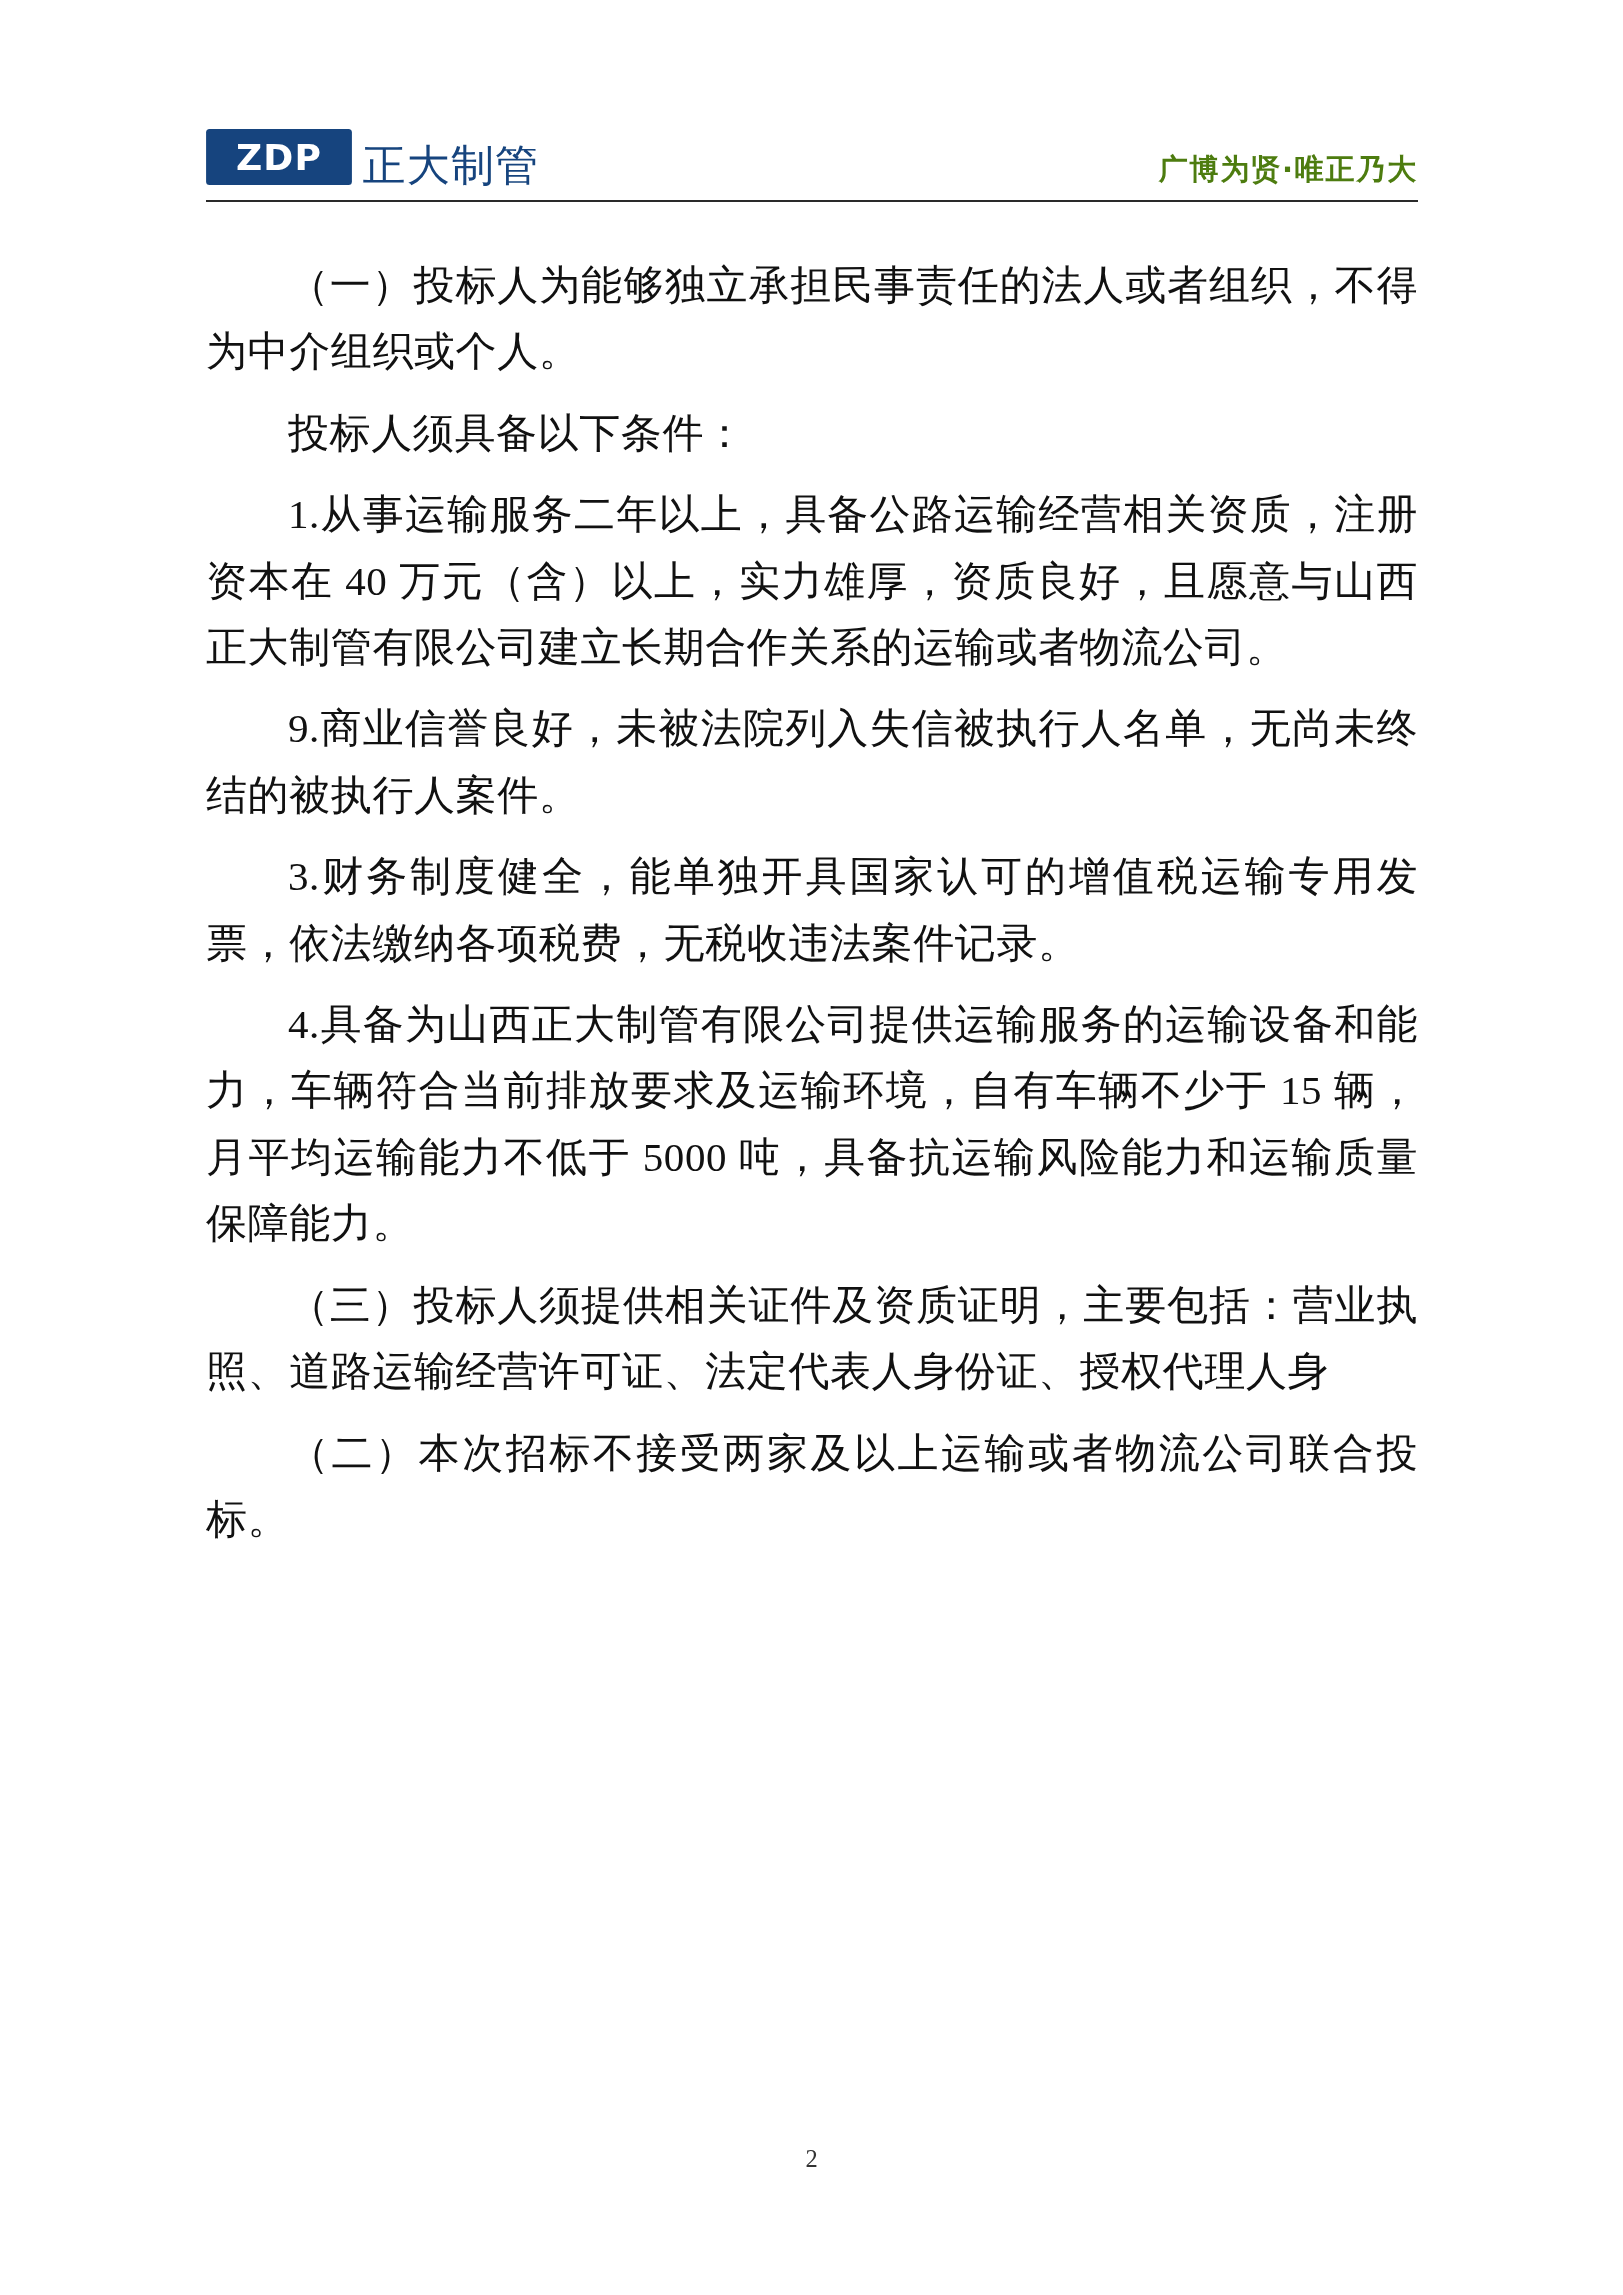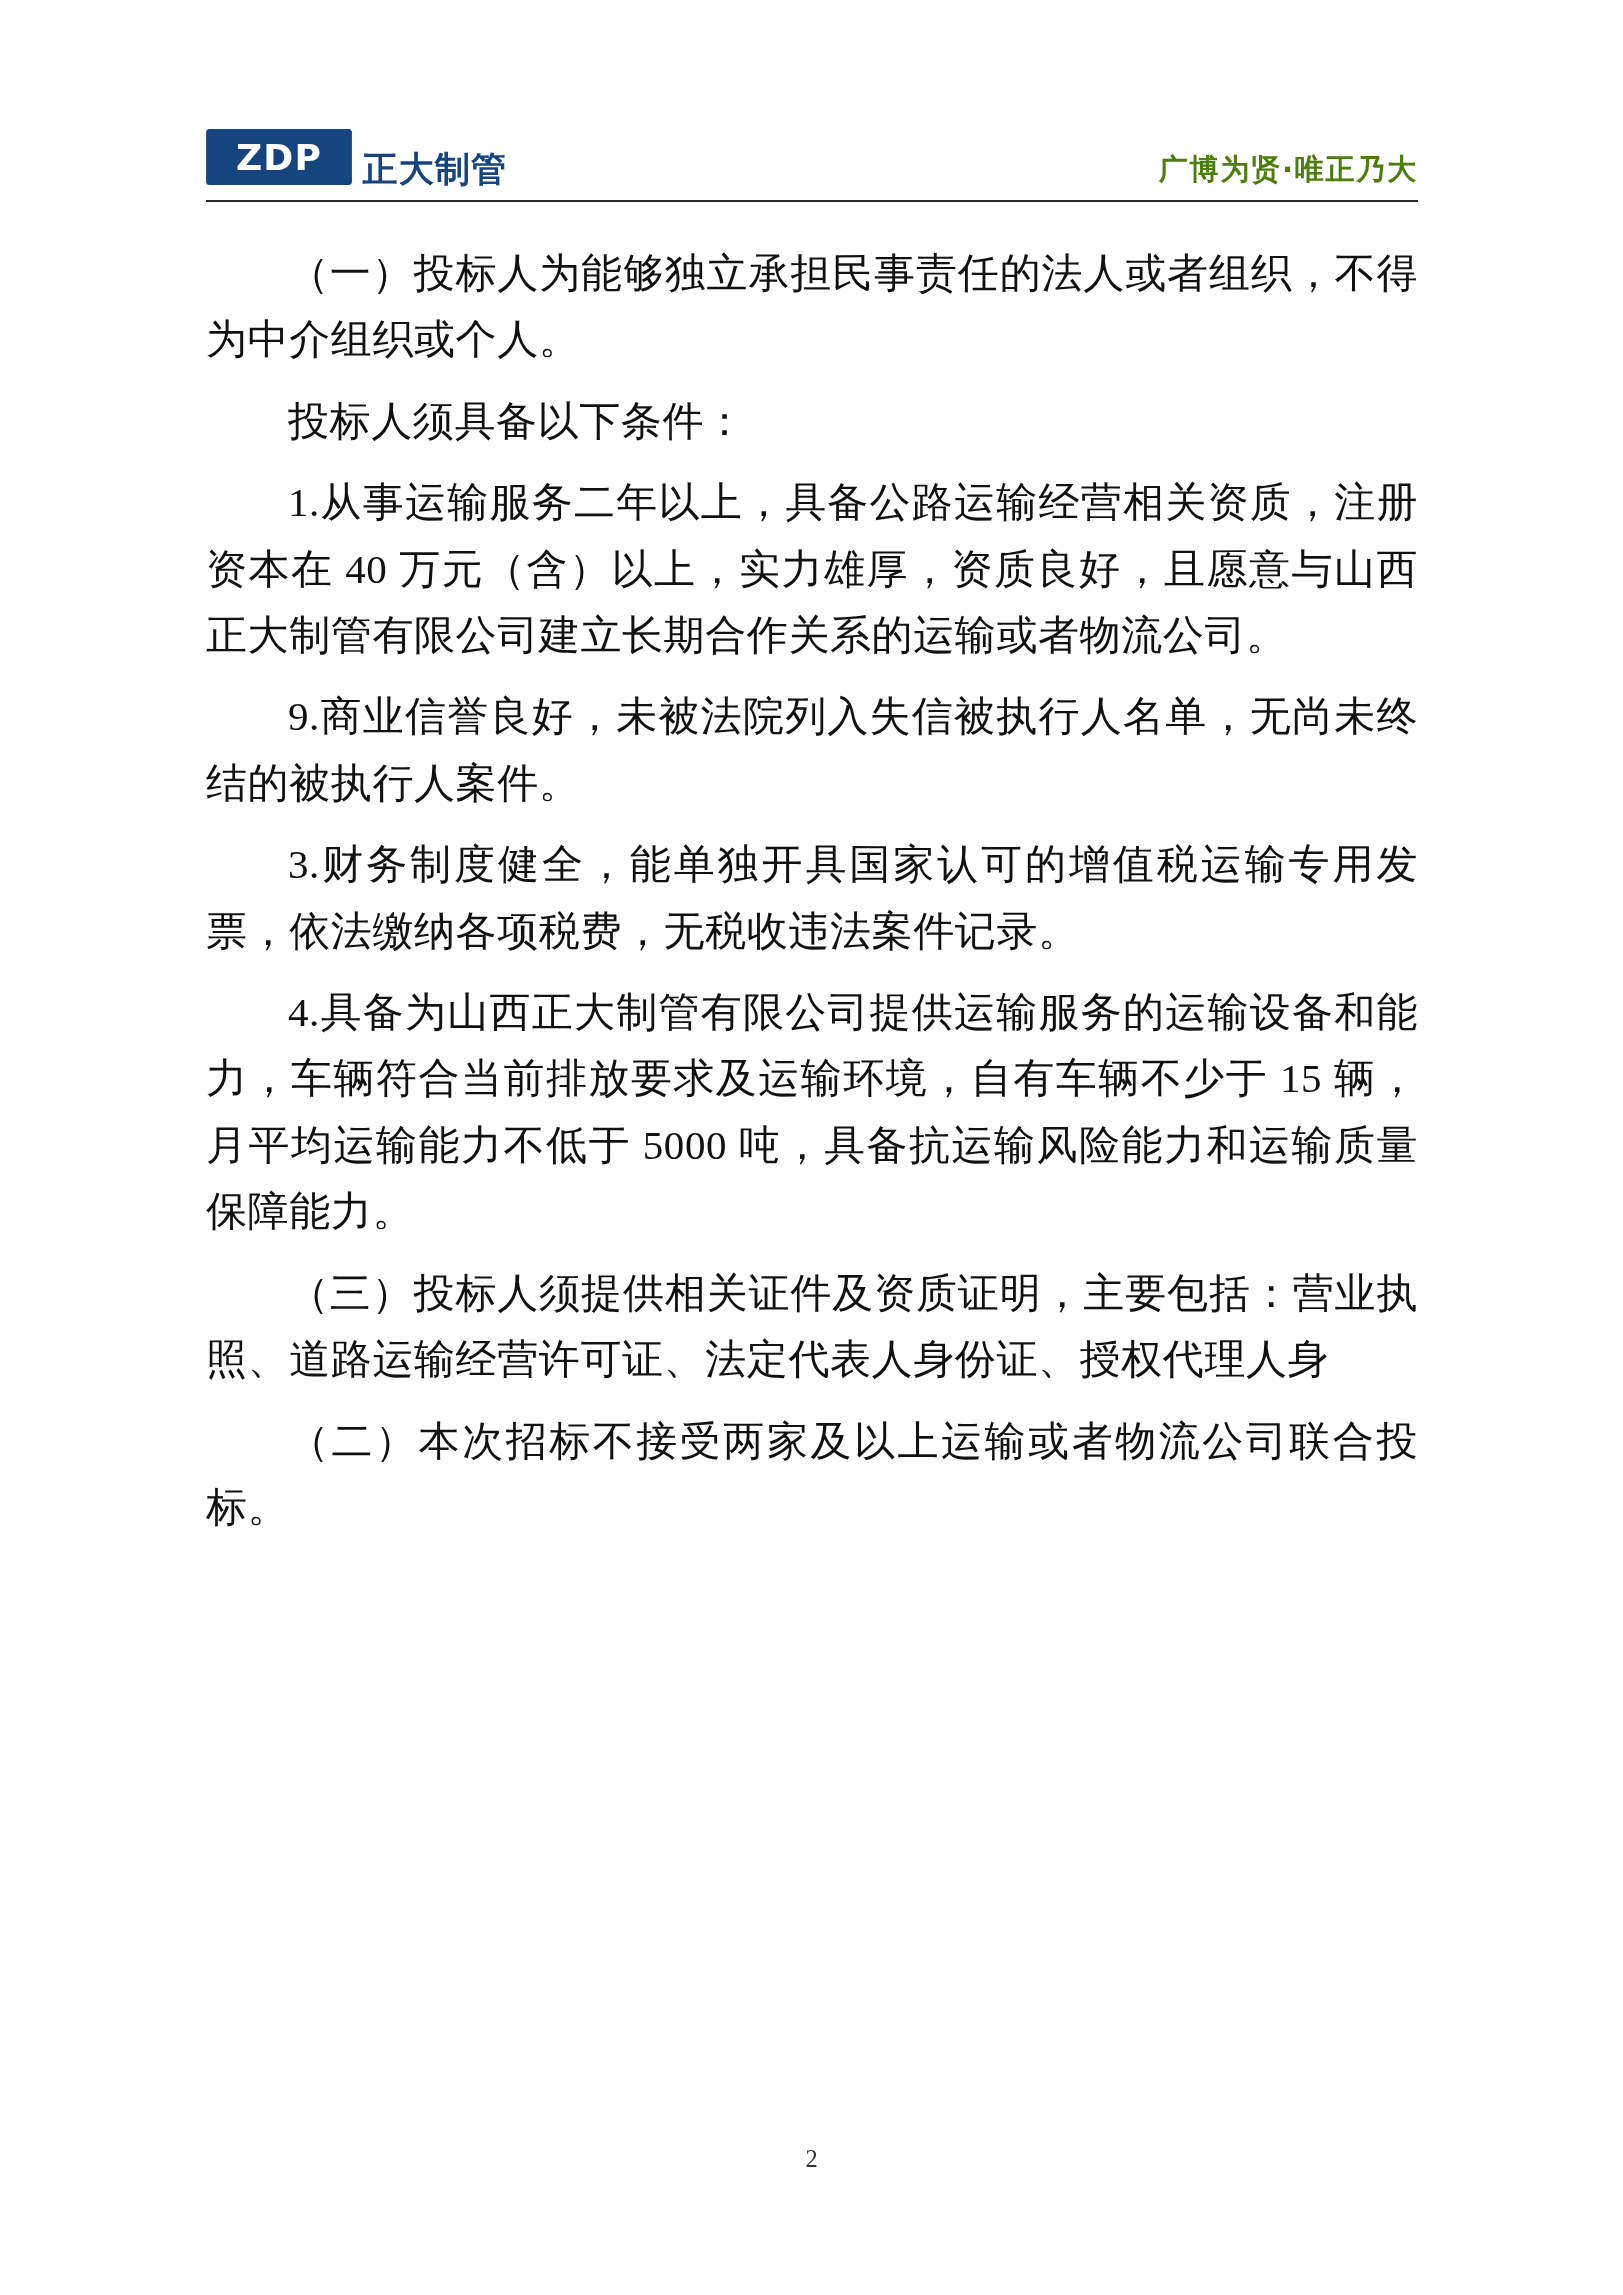--- a/index.html
+++ b/index.html
@@ -36,22 +36,22 @@
   .logo-block {
     display: flex;
     align-items: flex-end;
     gap: 10.5px;
   }
   .logo-mark {
     display: block;
   }
   .logo-text {
     font-family: "DejaVu Sans", sans-serif;
-    font-size: 35px;
-    font-weight: 700;
+    font-size: 43px;
+    font-weight: 400;
     color: #16447e;
     letter-spacing: 1.2px;
     line-height: 1;
     white-space: nowrap;
   }
   .slogan {
     font-family: "DejaVu Sans", sans-serif;
     font-size: 29px;
     font-weight: 700;
     color: #4d7c0f;
@@ -65,21 +65,21 @@
     left: 0;
     bottom: 8.2px;
     width: 100%;
     height: 2.3px;
     background: #2a2a2a;
   }
   
   .content {
     position: absolute;
     left: 206px;
-    top: 240px;
+    top: 252px;
     width: 1212px;
   }
   .para {
     font-family: "Liberation Serif", "DejaVu Serif", serif;
     font-size: 41px;
     line-height: 1.62;
     color: #111111;
     text-align: justify;
     text-justify: inter-ideograph;
     margin: 0 0 15px 0;

